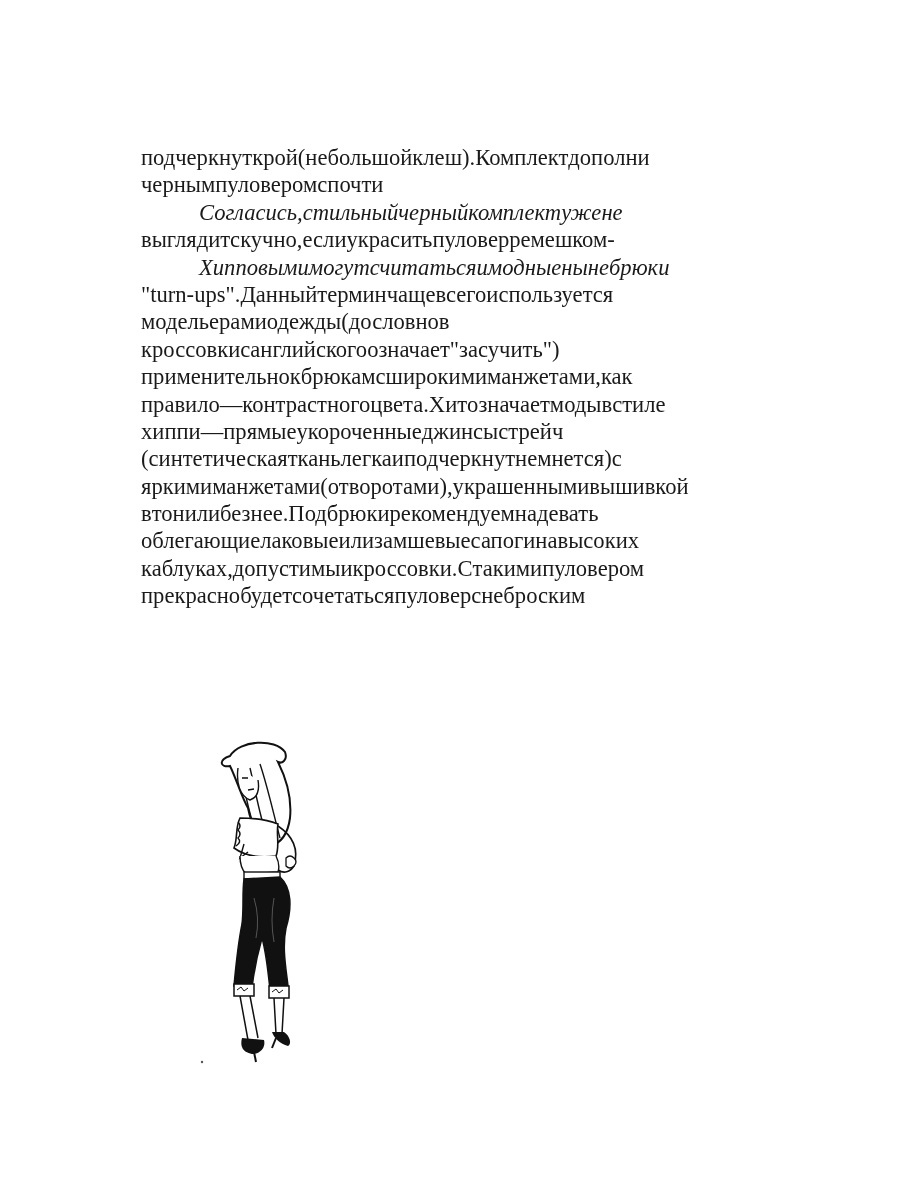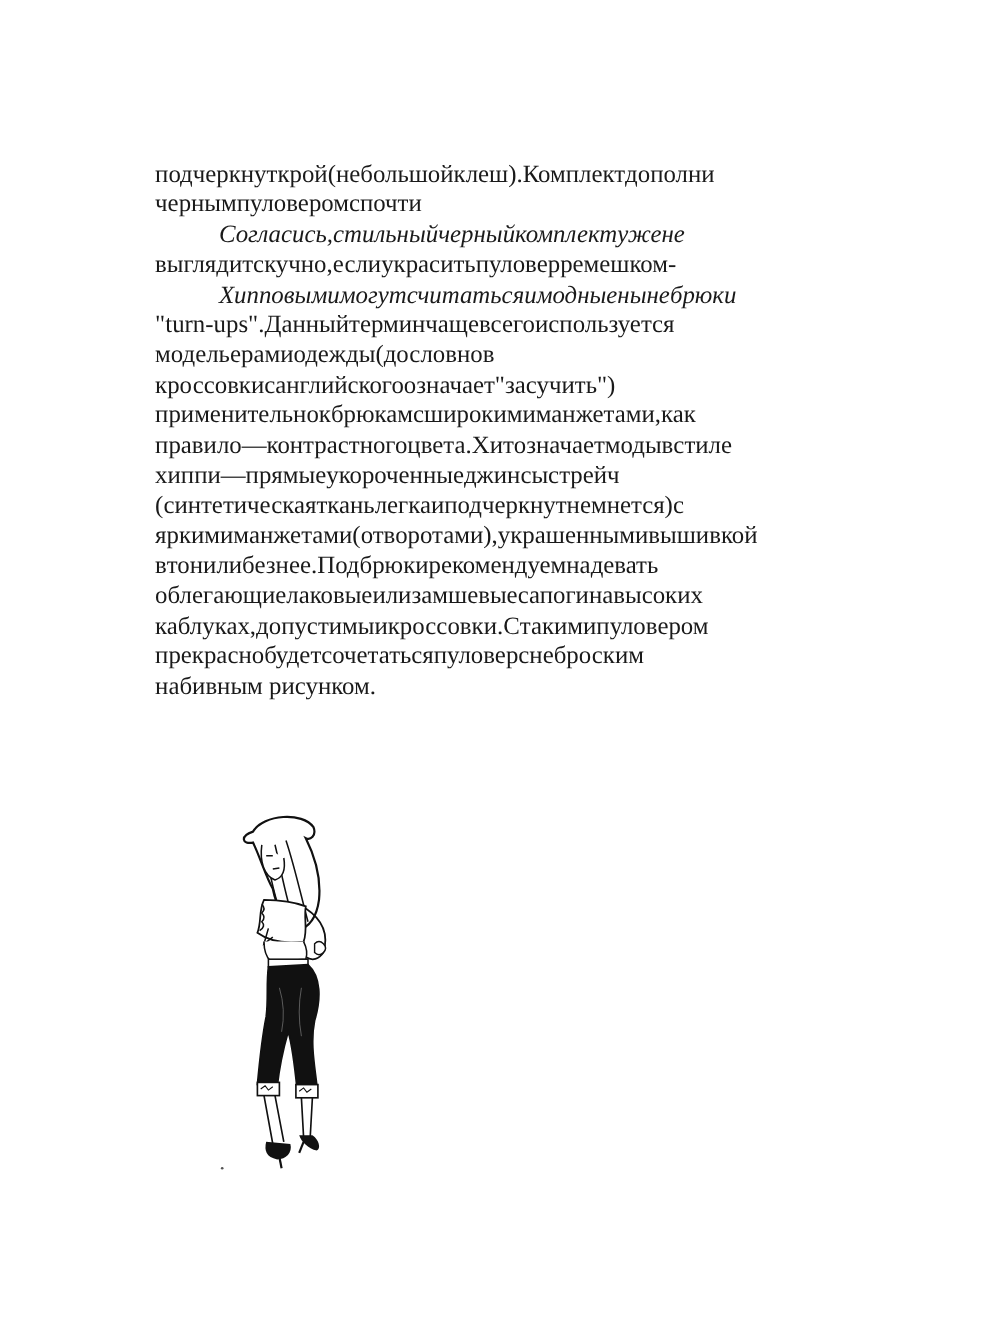--- a/index.html
+++ b/index.html
@@ -164,21 +164,20 @@
         <span>пуловером</span>
       </div>
     <div class="line jl">
         <span>прекрасно</span>
         <span>будет</span>
         <span>сочетаться</span>
         <span>пуловер</span>
         <span>с</span>
         <span>неброским</span>
       </div>
-    <div class="line last">набивным рисунком.</div>
   </div>
 
   <div class="figure">
     <svg viewBox="0 0 150 335" xmlns="http://www.w3.org/2000/svg">
 
       <path d="M40 18 C 50 2, 85 0, 95 14 C 98 22, 92 26, 88 24 C 96 40, 102 60, 100 80 C 98 95, 92 105, 80 108 C 70 100, 62 90, 58 70 C 52 60, 46 40, 40 28 C 30 30, 28 22, 40 18 Z" fill="#fff" stroke="#111" stroke-width="2"></path>
       <path d="M60 30 C 66 55, 70 80, 78 102 M70 26 C 78 50, 84 78, 90 100 M52 40 C 56 60, 60 78, 66 96" fill="none" stroke="#111" stroke-width="1.4"></path>
 
       <path d="M48 30 C 46 45, 50 58, 60 62 C 66 60, 70 54, 68 42" fill="#fff" stroke="#111" stroke-width="1.4"></path>
       <path d="M52 40 l6 0 M58 52 l6 -1" stroke="#111" stroke-width="1.4"></path>

